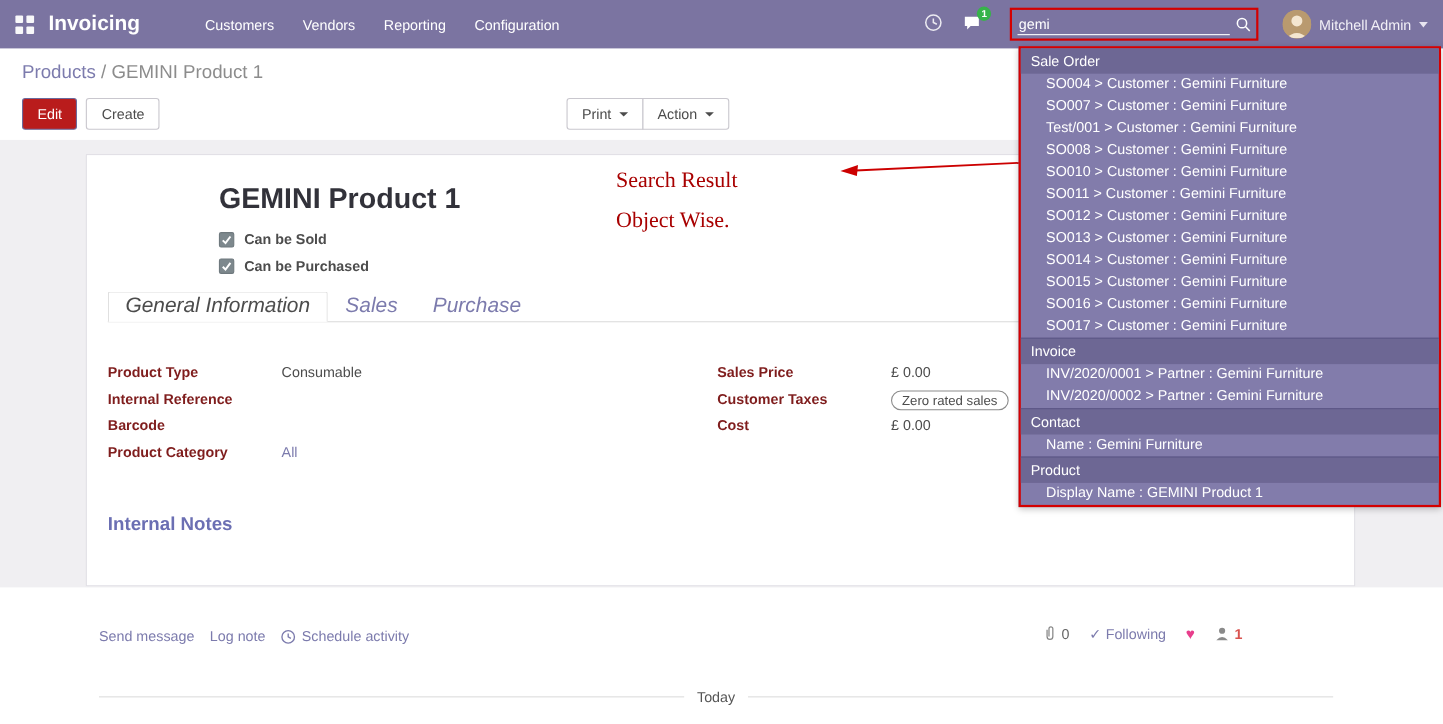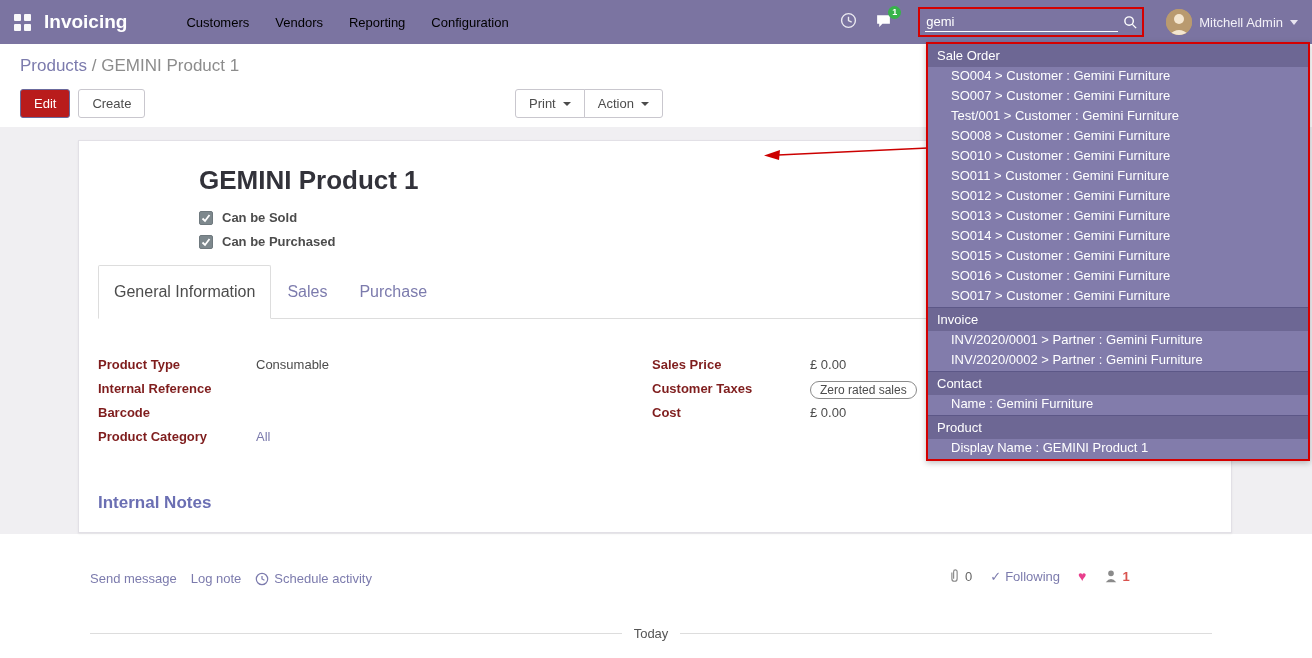--- a/index.html
+++ b/index.html
@@ -5,21 +5,21 @@
   * { box-sizing: border-box; margin: 0; padding: 0; }
   body { font-family: "Liberation Sans", sans-serif; background: #fff; }
   .page { position: relative; width: 1312px; height: 658px; overflow: hidden; background: #fff; font-size: 13px; color: #4c4c4c; }
 
   
   .navbar { position: absolute; top:0; left:0; right:0; height:44px; background:#7b74a1; display:flex; align-items:center; color:#fff; z-index:20; }
   .apps-icon { width:17px; height:17px; margin:0 13px 0 14px; display:grid; grid-template-columns:1fr 1fr; grid-template-rows:1fr 1fr; gap:3px; cursor:pointer; }
   .apps-icon i { background:#fff; border-radius:1px; opacity:.95; }
   .brand { font-size:19px; font-weight:bold; margin-right:46px; cursor:pointer; }
   .nav-menu { display:flex; }
-  .nav-item { padding:13px 13px; font-size:13px; color:#000000; cursor:pointer; }
+  .nav-item { padding:13px 13px; font-size:13px; color:#ffffff; cursor:pointer; }
   .nav-right { margin-left:auto; display:flex; align-items:center; }
   .nav-ico { width:17px; height:17px; cursor:pointer; }
   .clock-wrap { margin-right:18px; opacity:.85; }
   .chat-wrap { position:relative; margin-right:26px; }
   .chat-badge { position:absolute; top:-6px; right:-9px; background:#37b34a; color:#fff; border-radius:8px; font-size:9px; line-height:12px; min-width:13px; height:13px; text-align:center; padding:0 2px; font-weight:bold; }
   .nav-search { position:relative; width:226px; height:30px; border:2px solid #d40000; margin-right:22px; padding:3px 24px 0 5px; }
   .nav-search input { width:100%; background:transparent; border:none; border-bottom:1px solid #fff; outline:none; color:#fff; font-size:13px; font-family:"Liberation Sans",sans-serif; padding:2px 1px; }
   .search-ico { position:absolute; right:4px; top:6px; width:15px; height:15px; cursor:pointer; }
   .user-menu { display:flex; align-items:center; margin-right:14px; cursor:pointer; }
   .avatar { width:26px; height:26px; border-radius:50%; background:#b99a6f; overflow:hidden; margin-right:7px; flex:none; }
@@ -43,21 +43,21 @@
   .content-grey { position:absolute; top:0; left:0; right:0; height:407px; background:#f0eff2; }
   .sheet { position:absolute; left:78px; top:13px; width:1154px; height:393px; background:#fff; border:1px solid #e2e0e6; box-shadow:0 1px 2px rgba(0,0,0,.06); padding:24px 40px 0 19px; }
   .sheet-title-block { margin-left:101px; }
   .sheet-title { font-size:26px; font-weight:bold; color:#32323a; margin-bottom:14px; }
   .cb-row { display:flex; align-items:center; margin-bottom:9px; }
   .cb { width:14px; height:14px; background:#7d888d; border:1px solid #6f797e; border-radius:2px; margin-right:9px; display:flex; align-items:center; justify-content:center; cursor:pointer; }
   .cb-label { font-weight:bold; font-size:13px; color:#4c4c4c; }
 
   .notebook { margin-top:16px; }
   .tabs { display:flex; border-bottom:1px solid #ddd; }
-  .tab { padding:17px 15px; font-size:16px; color:#7c7bad; cursor:pointer; border:1px solid transparent; margin-bottom:-1px; }
+  .tab { padding:2px 15px; font-size:19px; color:#7c7bad; cursor:pointer; border:1px solid transparent; margin-bottom:-1px;font-style:italic; }
   .tab.active { background:#fff; color:#4c4c4c; border-color:#ddd #ddd #fff #ddd; border-radius:2px 2px 0 0; }
 
   .fields { display:flex; margin-top:38px; }
   .fcol-left { width:554px; flex:none; }
   .fcol-right { flex:1; }
   .frow { display:flex; min-height:19px; margin-bottom:5px; align-items:flex-start; }
   .flabel { width:158px; flex:none; font-weight:bold; font-size:13px; color:#7f1d1d; }
   .fvalue { font-size:13px; color:#4c4c4c; }
   .fvalue.link { color:#7c7bad; cursor:pointer; }
   .tax-badge { display:inline-block; border:1px solid #8b8b8b; border-radius:10px; padding:1px 9px; font-size:12px; color:#4c4c4c; background:#fff; cursor:pointer; }
@@ -224,20 +224,24 @@
               <span class="fvalue">£ 0.00</span>
             </div>
           </div>
         </div>
 
         <div class="notes-heading">Internal Notes</div>
       </div>
     </div>
   </div>
 
+  <div class="annotation">
+    <div>Search Result</div>
+    <div>Object Wise.</div>
+  </div>
   <svg class="arrow-svg" width="175" height="24" viewBox="0 0 175 24">
     <path d="M170,8 L20,15" stroke="#cc0000" stroke-width="1.6" fill="none"></path>
     <polygon points="6,15.5 22,10 21,20" fill="#cc0000"></polygon>
   </svg>
 
   <div class="chatter-links">
     <span class="chat-link">Send message</span>
     <span class="chat-link">Log note</span>
     <span class="chat-link">
       <svg width="14" height="14" viewBox="0 0 16 16">

